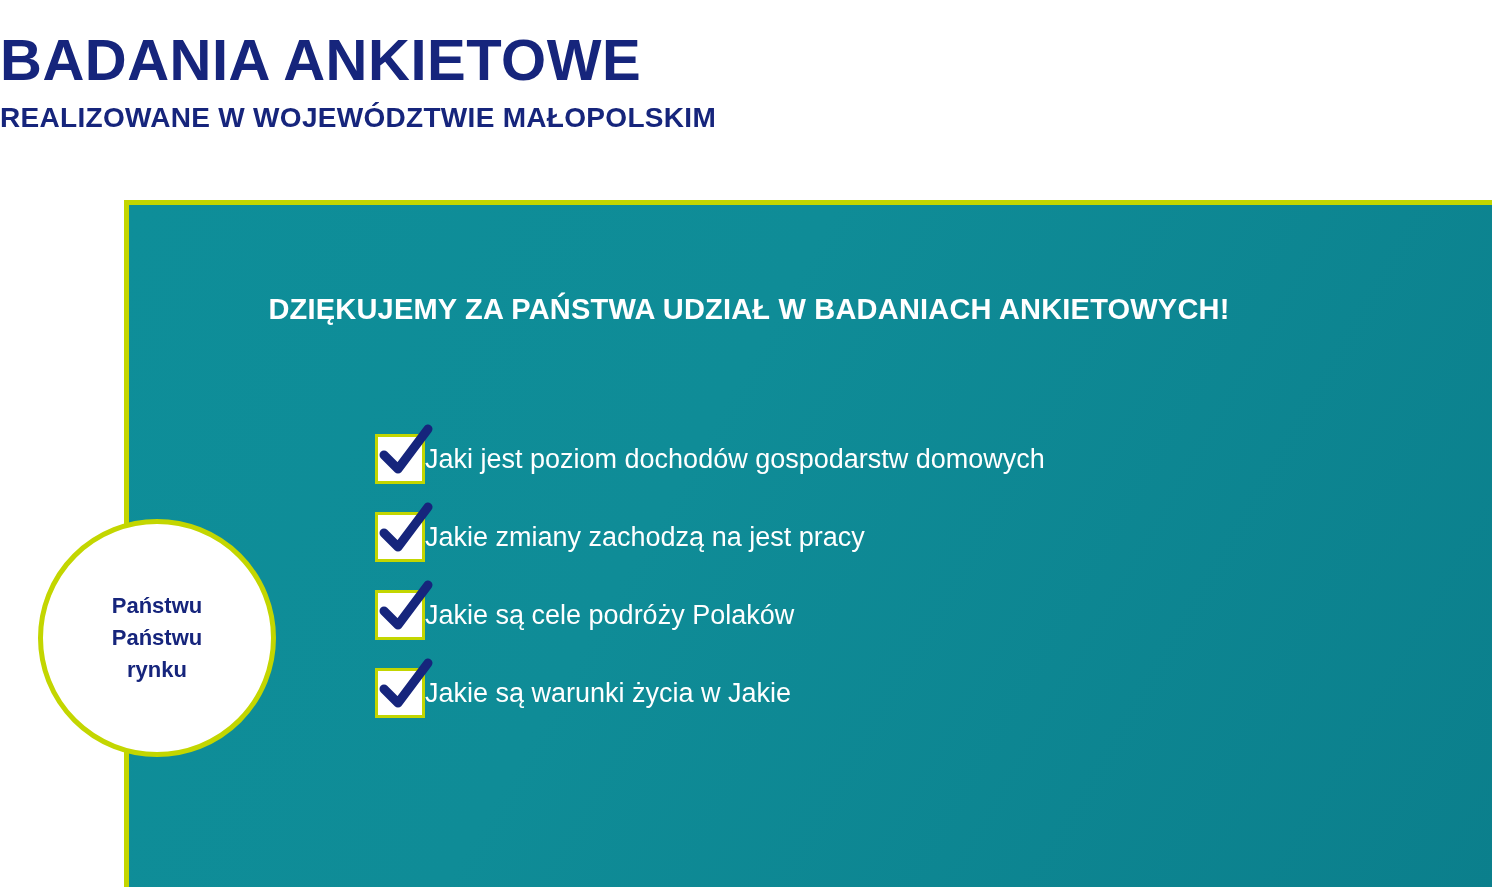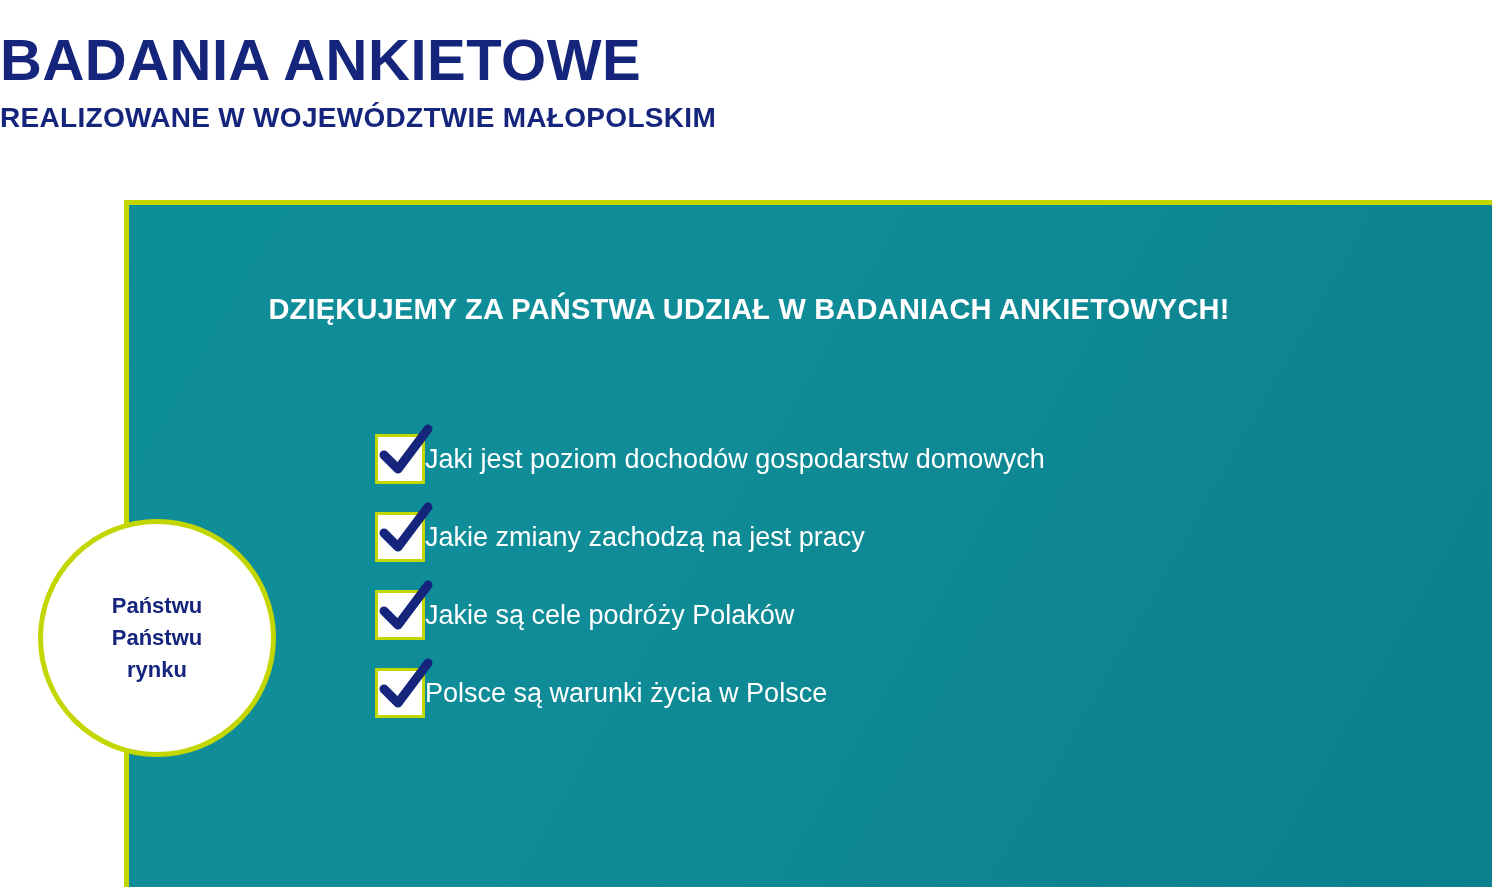--- a/index.html
+++ b/index.html
@@ -164,21 +164,21 @@
       </span>
       <span class="item-text">Jakie są cele podróży Polaków</span>
     </div>
 
     <div class="list-item">
       <span class="check-box">
         <svg viewBox="0 0 62 62" aria-hidden="true">
           <path d="M10 30 L24 44 L54 4" fill="none" stroke="#16257c" stroke-width="9" stroke-linecap="round" stroke-linejoin="round"></path>
         </svg>
       </span>
-      <span class="item-text">Polsce są warunki życia w Polsce</span>
+      <span class="item-text">Jakie są warunki życia w Jakie</span>
     </div>
 
 
   </div>
 </div>
 
 <div class="badge">
   <span>Państwu</span>
   <span>Państwu</span>
   <span>rynku</span>

